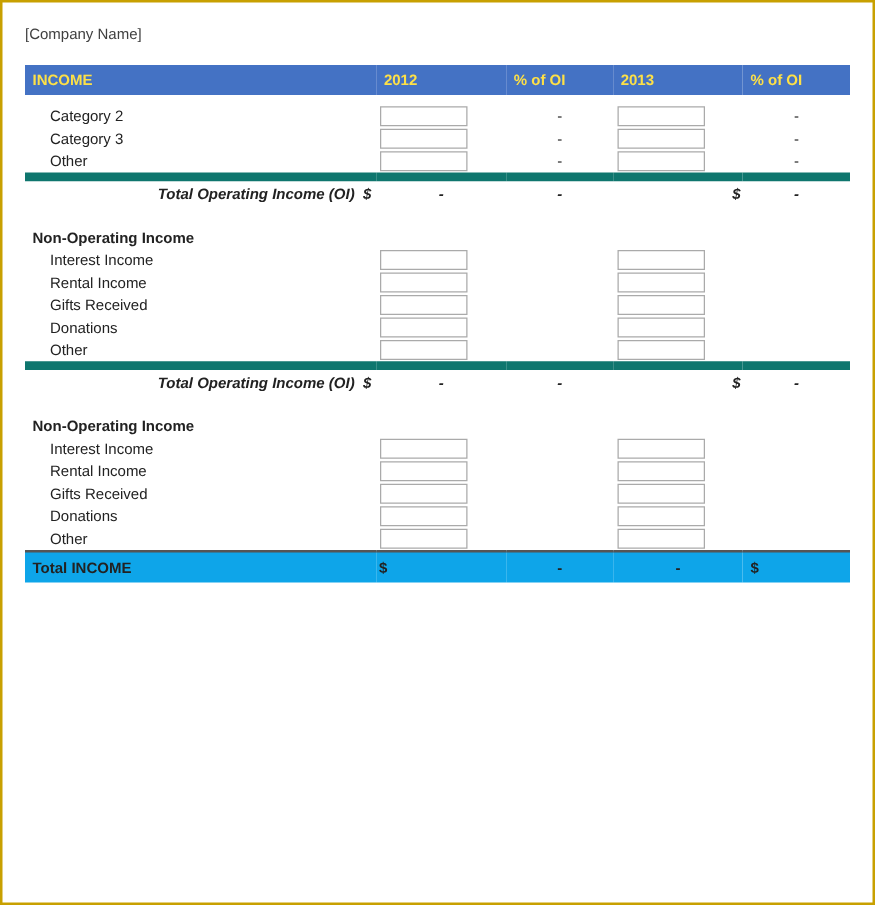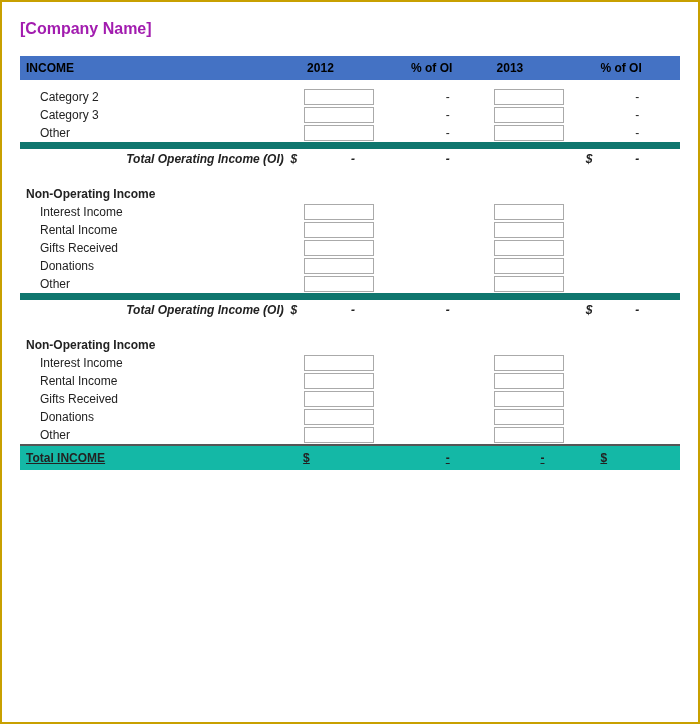--- a/index.html
+++ b/index.html
@@ -10,33 +10,32 @@
       color: #222;
       width: 700px;
       min-height: 724px;
       border: 2px solid #c8a000;
       padding: 0;
     }
     .page {
       padding: 18px 18px 10px 18px;
     }
     .company-name {
-      font-size: 16px;
-      color: #a21caf;
+      font-size: 12px;
+      color: #404040;
       margin-bottom: 18px;
-      font-weight: bold;
     }
     table {
       width: 100%;
       border-collapse: collapse;
       font-size: 12px;
     }
     .header-row th {
       background: #4472c4;
-      color: #000000;
+      color: #fde047;
       font-weight: bold;
       padding: 5px 6px;
       text-align: left;
       border: none;
     }
     .header-row th.center {
       text-align: left;
     }
     td {
       padding: 2px 6px;
@@ -67,22 +66,21 @@
       padding: 2px 4px;
     }
     .total-row td {
       font-weight: bold;
       border-top: 7px solid #0f766e;
       padding-top: 3px;
       padding-bottom: 3px;
       font-style: italic;
     }
     .grand-total-row {
-      background: #14b8a6;
-      text-decoration: underline;
+      background: #0ea5e9;
     }
     .grand-total-row td {
       font-weight: bold;
       padding: 5px 6px;
       border-top: 2px solid #555;
     }
     .dollar {
       text-align: right;
       padding-right: 2px;
     }

